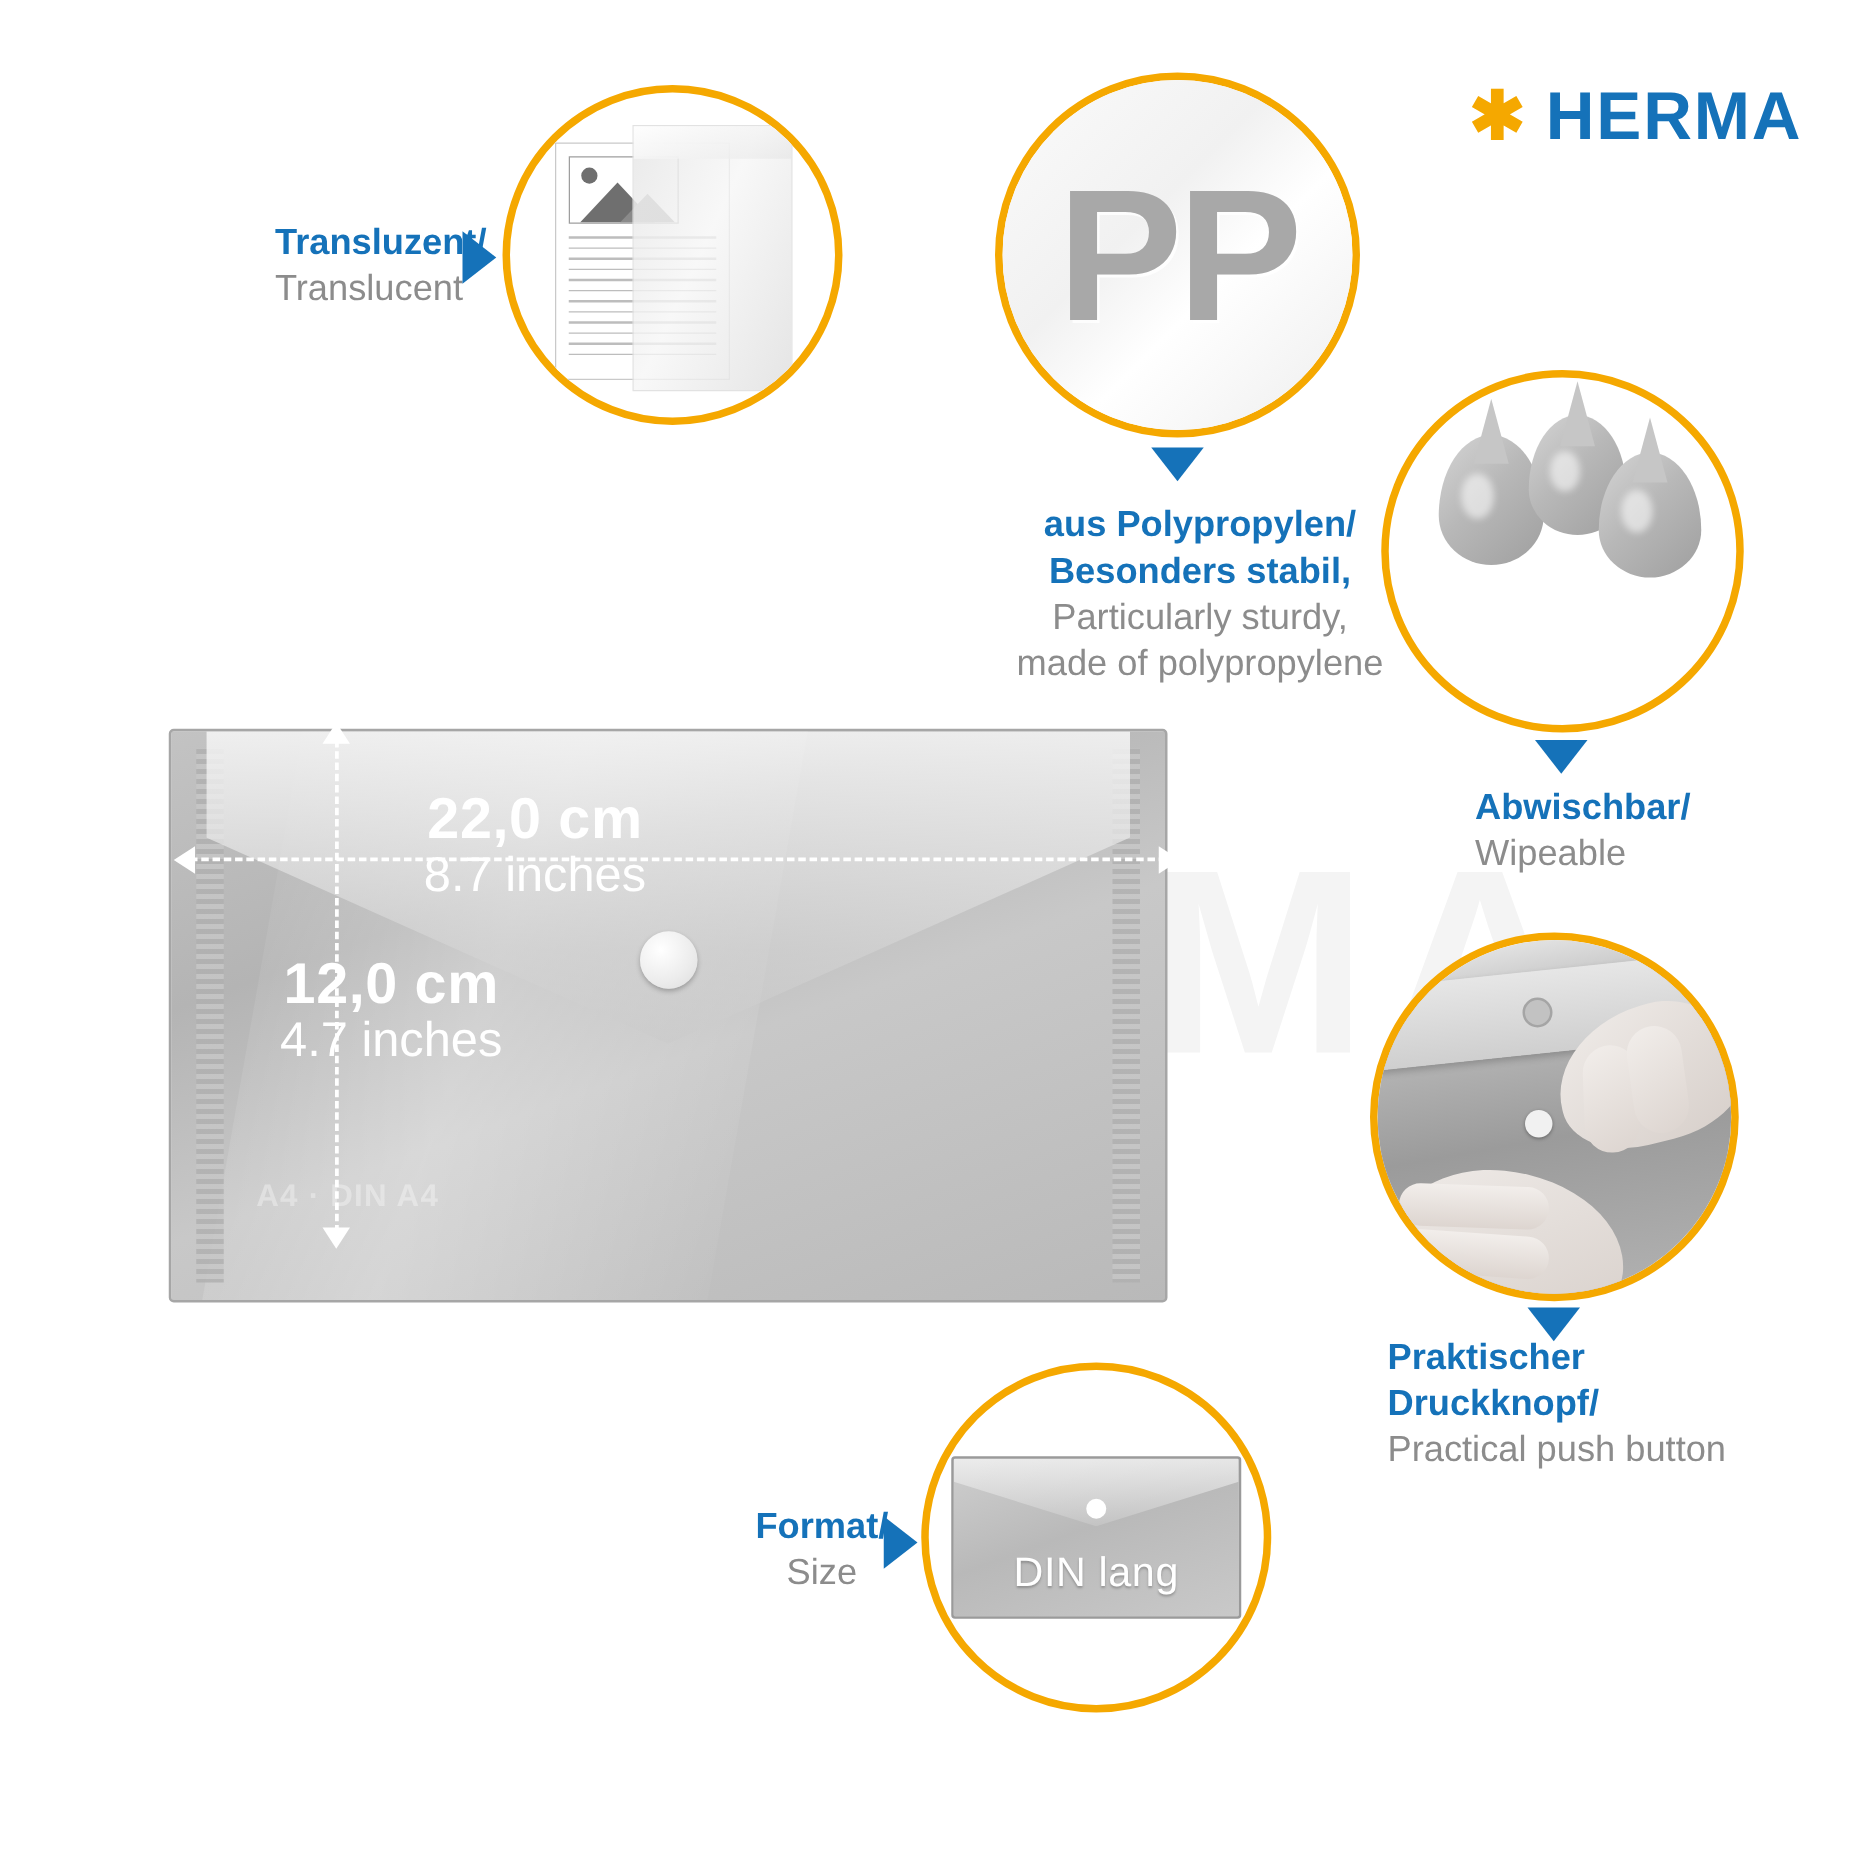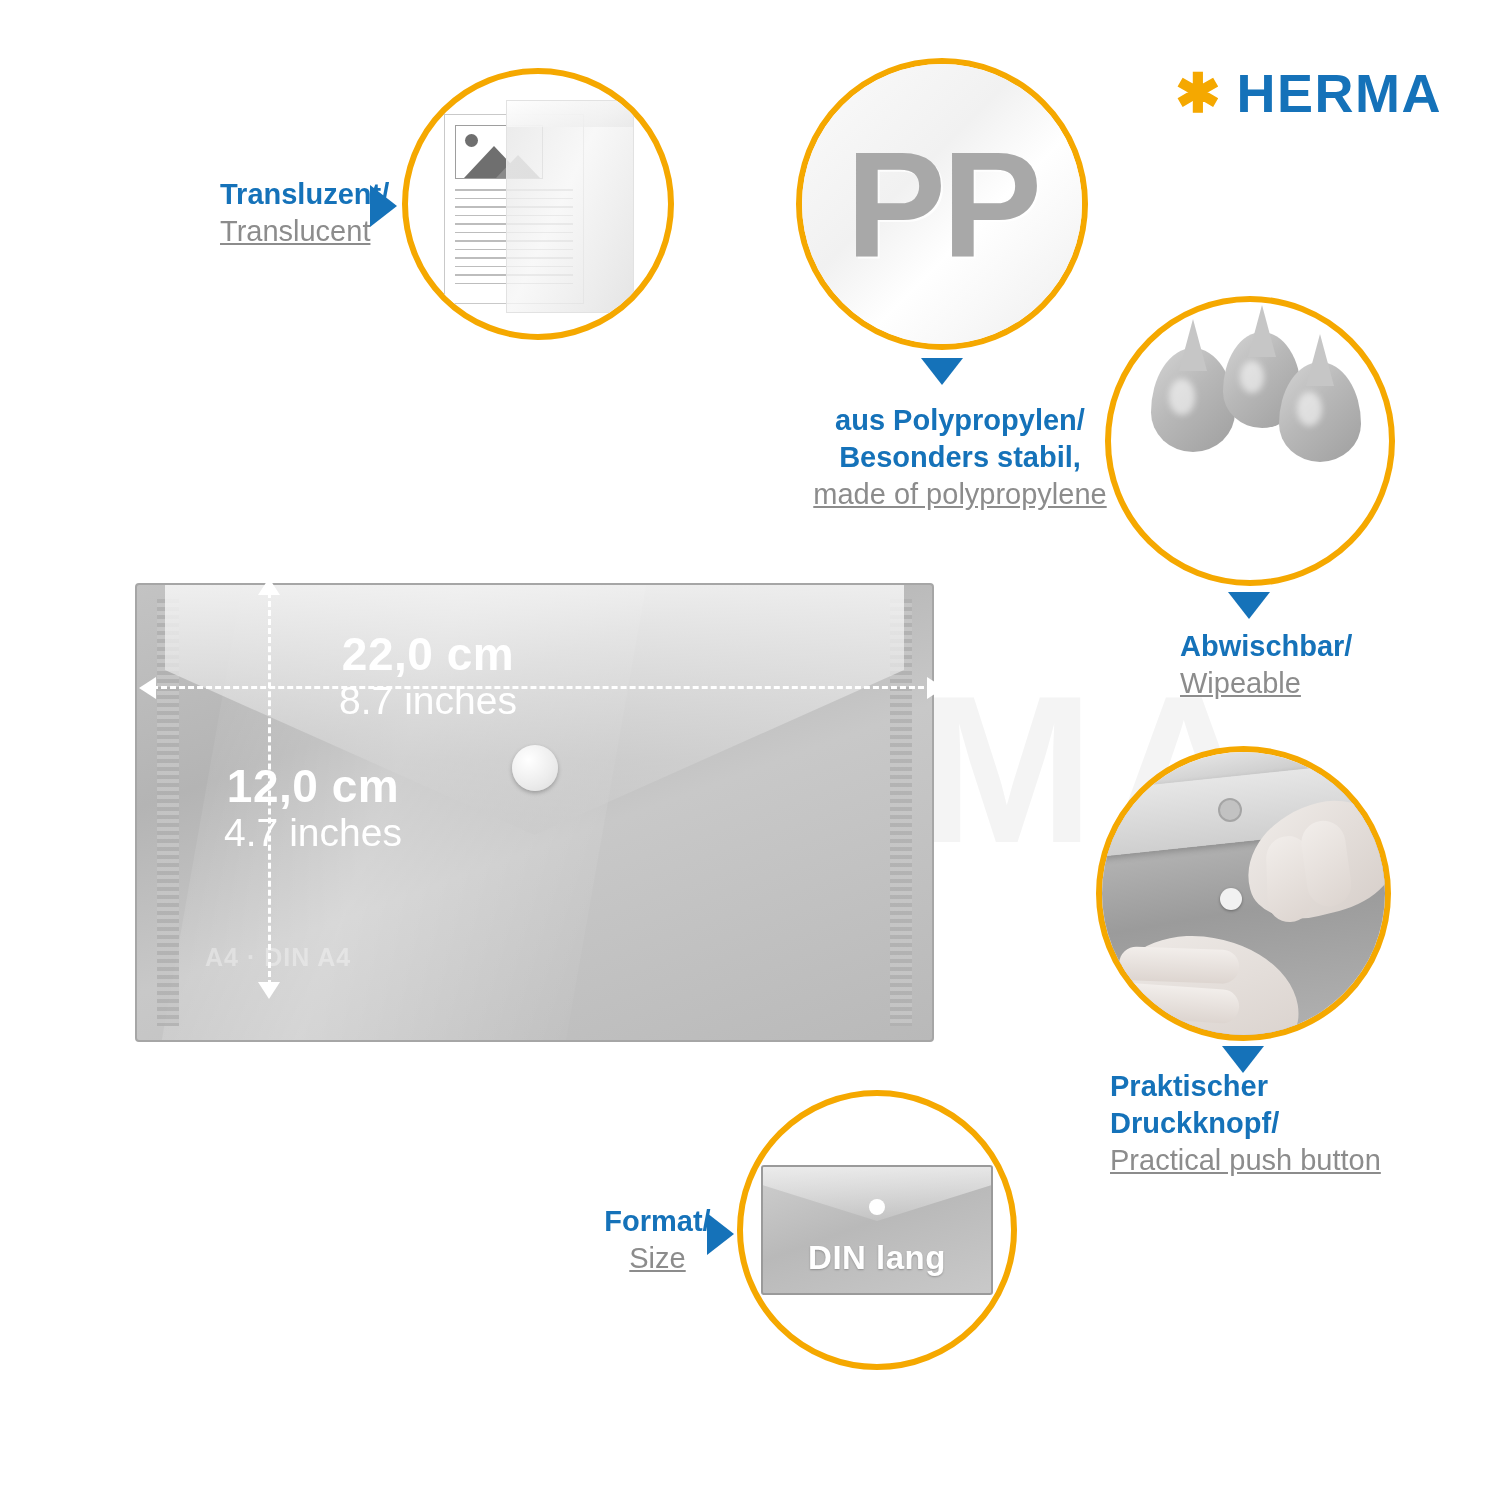--- a/index.html
+++ b/index.html
@@ -79,21 +79,20 @@
     line-height: 1.28;
     font-size: 29px;
     margin-left: 20px;
   }
   .caption .de {
     color: #1572b9;
     font-weight: bold;
   }
   .caption .en {
     color: #8c8c8c;
-    text-decoration: underline;
   }
 
   
   .arrow {
     position: absolute;
     width: 0;
     height: 0;
     z-index: 9;
   }
   .arrow-right {
@@ -351,21 +350,21 @@
     background: #ffffff;
   }
   .mini-label {
     position: absolute;
     left: 0;
     right: 0;
     bottom: 16px;
     text-align: center;
     color: #ffffff;
     font-size: 33px;
-    font-weight: bold;
+    font-weight: normal;
     letter-spacing: 0.5px;
     text-shadow: 0 1px 2px rgba(0,0,0,0.25);
   }
 
   
   .product {
     position: absolute;
     left: 135px;
     top: 560px;
     width: 795px;
@@ -541,20 +540,21 @@
 
 <div class="circle" style="left:796px; top:58px; width:292px; height:292px;">
   <div class="pp-inner">
     <span class="pp-text">PP</span>
   </div>
 </div>
 <div class="arrow arrow-down" style="left:921px; top:358px;"></div>
 <div class="caption" style="left:790px; top:402px; width:300px; text-align:center;">
   <div class="de">aus Polypropylen/</div>
   <div class="de">Besonders stabil,</div>
+  <div class="en">Particularly sturdy,</div>
   <div class="en">made of polypropylene</div>
 </div>
 
 <div class="circle" style="left:1105px; top:296px; width:290px; height:290px;">
   <div class="drops">
     <div class="drop drop-a">
         <span class="tip"></span>
       </div>
     <div class="drop drop-b">
         <span class="tip"></span>

